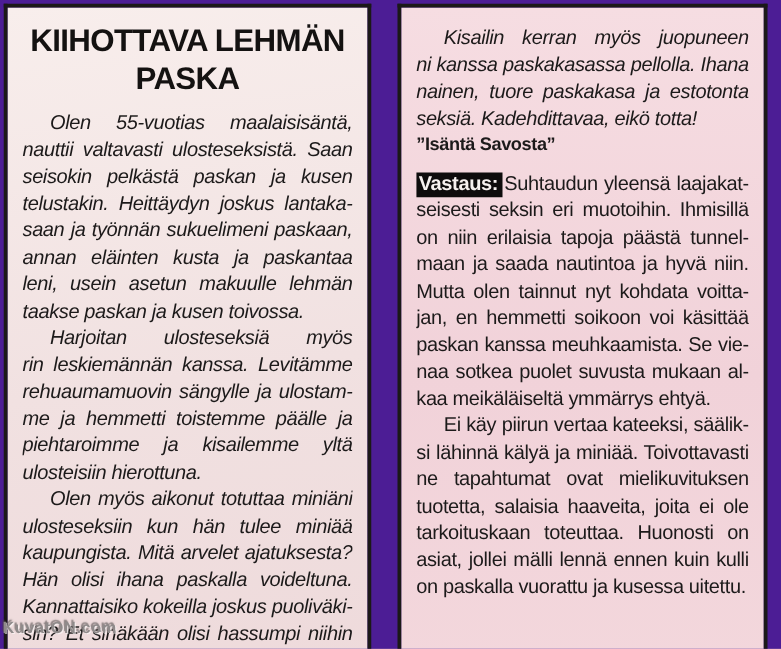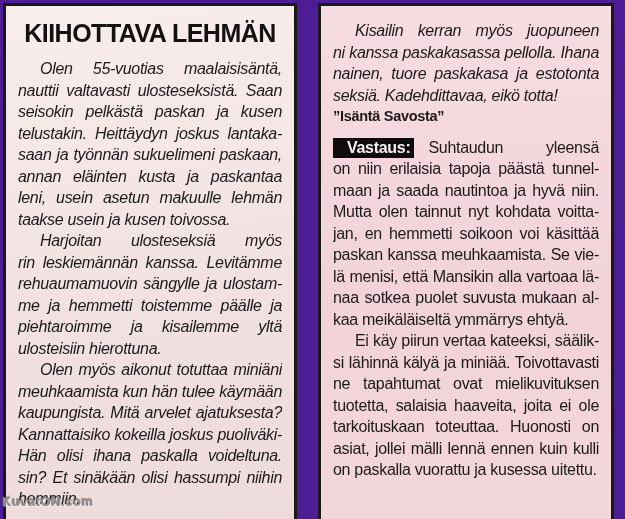--- a/index.html
+++ b/index.html
@@ -66,22 +66,22 @@
     height: 21.5px;
     padding-right: 2px;
     margin-bottom: 9px;
     letter-spacing: -0.3px;
   }
   .answer-label {
     font-style: normal;
     font-weight: bold;
     background: #0e0c0c;
     color: #f6f1ef;
-    padding: 1px 4px 2px 14px;
-    margin-right: 14px;
+    padding: 1px 4px 2px 2px;
+    margin-right: 1px;
   }
   .watermark {
     position: absolute;
     left: 2px;
     bottom: 10px;
     font-size: 13px;
     font-weight: bold;
     letter-spacing: 0.5px;
     color: #8f8a8a;
     text-shadow: 1px 1px 0 rgba(255,255,255,0.55), -1px -1px 1px rgba(70,65,65,0.6);
@@ -89,71 +89,72 @@
   }
 </style>
 </head>
 <body>
 
 <div class="page">
 
   <div class="column left">
     <h1 class="headline">
       <span class="headline-line">KIIHOTTAVA LEHMÄN</span>
+      <span class="headline-line">PASKA</span>
     </h1>
     <div class="body-text italic-text" id="left-paragraphs">
         <div class="para">
           <div class="line first">Olen 55-vuotias maalaisisäntä, joka</div>
           <div class="line">nauttii valtavasti ulosteseksistä. Saan</div>
           <div class="line">seisokin pelkästä paskan ja kusen ajat-</div>
           <div class="line">telustakin. Heittäydyn joskus lantaka-</div>
           <div class="line">saan ja työnnän sukuelimeni paskaan,</div>
           <div class="line">annan eläinten kusta ja paskantaa pääl-</div>
           <div class="line">leni, usein asetun makuulle lehmän</div>
-          <div class="line last">taakse usein ja kusen toivossa.</div>
+          <div class="line last">taakse paskan ja kusen toivossa.</div>
         </div>
         <div class="para">
           <div class="line first">Harjoitan ulosteseksiä myös naapu-</div>
           <div class="line">rin leskiemännän kanssa. Levitämme</div>
           <div class="line">rehuaumamuovin sängylle ja ulostam-</div>
           <div class="line">me ja hemmetti toistemme päälle ja</div>
           <div class="line">piehtaroimme ja kisailemme yltä päältä</div>
           <div class="line last">ulosteisiin hierottuna.</div>
         </div>
         <div class="para">
           <div class="line first">Olen myös aikonut totuttaa miniäni</div>
-          <div class="line">meuhkaamista kun hän tulee käymään</div>
+          <div class="line">ulosteseksiin kun hän tulee miniää</div>
           <div class="line">kaupungista. Mitä arvelet ajatuksesta?</div>
+          <div class="line">Hän olisi ihana paskalla voideltuna.</div>
           <div class="line">Kannattaisiko kokeilla joskus puoliväki-</div>
-          <div class="line">Hän olisi ihana paskalla voideltuna.</div>
           <div class="line">sin? Et sinäkään olisi hassumpi niihin</div>
           <div class="line last">hommiin.</div>
         </div>
       </div>
   </div>
 
   <div class="column right">
     <div class="body-text italic-text" id="right-letter-paragraphs">
         <div class="para">
           <div class="line first">Kisailin kerran myös juopuneen käly-</div>
           <div class="line">ni kanssa paskakasassa pellolla. Ihana</div>
           <div class="line">nainen, tuore paskakasa ja estotonta</div>
           <div class="line last">seksiä. Kadehdittavaa, eikö totta!</div>
         </div>
       </div>
     <div class="signature">”Isäntä Savosta”</div>
     <div class="body-text" id="answer-paragraphs">
         <div class="para">
           <div class="line"><span class="answer-label">Vastaus:</span>Suhtaudun yleensä laajakat-</div>
+          <div class="line">seisesti seksin eri muotoihin. Ihmisillä</div>
           <div class="line">on niin erilaisia tapoja päästä tunnel-</div>
           <div class="line">maan ja saada nautintoa ja hyvä niin.</div>
           <div class="line">Mutta olen tainnut nyt kohdata voitta-</div>
           <div class="line">jan, en hemmetti soikoon voi käsittää</div>
           <div class="line">paskan kanssa meuhkaamista. Se vie-</div>
-          <div class="line">lä menisi, että Mansikin alla vartoaa lä-</div>
           <div class="line">naa sotkea puolet suvusta mukaan al-</div>
           <div class="line last">kaa meikäläiseltä ymmärrys ehtyä.</div>
         </div>
         <div class="para">
           <div class="line first">Ei käy piirun vertaa kateeksi, säälik-</div>
           <div class="line">si lähinnä kälyä ja miniää. Toivottavasti</div>
           <div class="line">ne tapahtumat ovat mielikuvituksen</div>
           <div class="line">tuotetta, salaisia haaveita, joita ei ole</div>
           <div class="line">tarkoituskaan toteuttaa. Huonosti on</div>
           <div class="line">asiat, jollei mälli lennä ennen kuin kulli</div>

